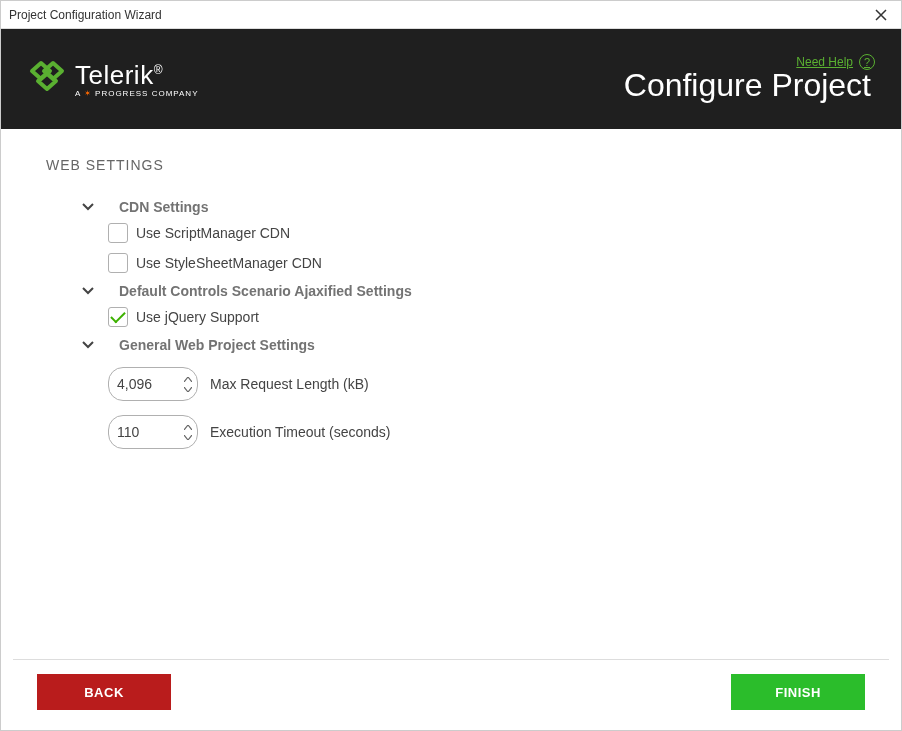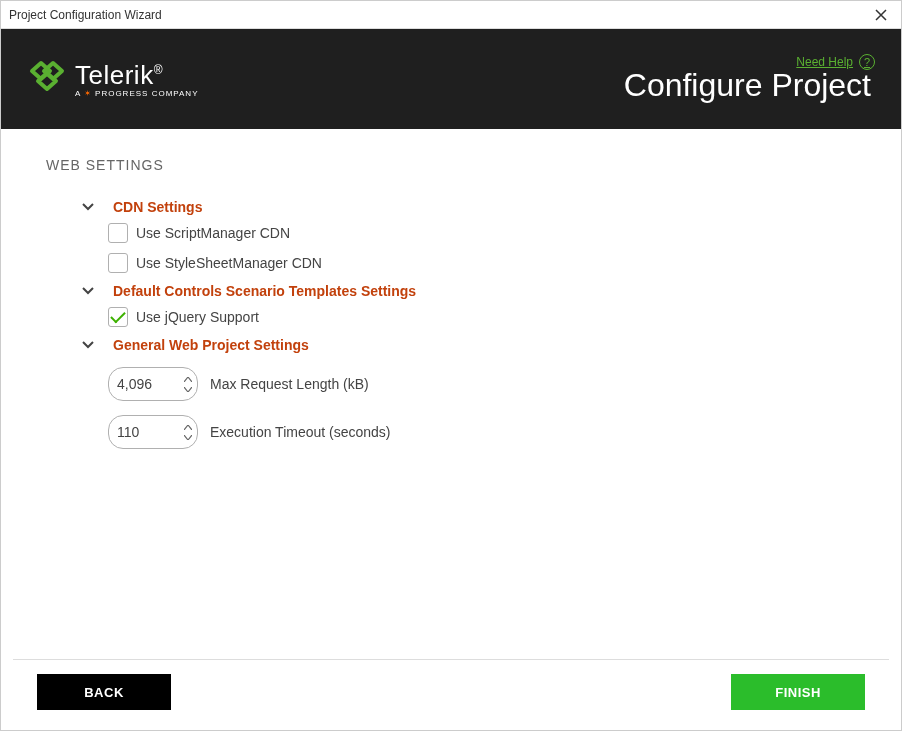--- a/index.html
+++ b/index.html
@@ -80,23 +80,23 @@
 .section-heading {
   color: #666;
   font-size: 14px;
   letter-spacing: 1px;
   margin-bottom: 26px;
 }
 .group { margin-left: 34px; margin-bottom: 8px; }
 .group-header {
   display: flex;
   align-items: center;
-  gap: 17px;
-  font-size: 14px;
-  color: #c2410c;
+  gap: 23px;
+  font-size: 14px;
+  color: #737373;
   font-weight: bold;
   margin-bottom: 8px;
   cursor: pointer;
 }
 .chevron {
   width: 16px;
   display: inline-flex;
   justify-content: center;
 }
 .group-body { margin-left: 28px; }
@@ -173,21 +173,21 @@
   display: inline-flex;
   align-items: center;
   justify-content: center;
   font-size: 13px;
   font-weight: bold;
   letter-spacing: 0.5px;
   color: #fff;
   border: none;
   cursor: pointer;
 }
-.btn-back { background: #000000; }
+.btn-back { background: #b91c1c; }
 .btn-finish { background: #2bbd2b; }
 </style>
 </head>
 <body>
 
 <div class="titlebar">
   <span>Project Configuration Wizard</span>
   <span class="titlebar-spacer"></span>
   <span class="close-btn">
     <svg width="12" height="12" viewBox="0 0 12 12">
@@ -245,21 +245,21 @@
     </div>
   </div>
 
   <div class="group">
     <div class="group-header">
       <span class="chevron">
         <svg width="12" height="8" viewBox="0 0 12 8">
             <path d="M1 1 L6 6 L11 1" stroke="#444" stroke-width="2" fill="none"></path>
           </svg>
       </span>
-      <span>Default Controls Scenario Templates Settings</span>
+      <span>Default Controls Scenario Ajaxified Settings</span>
     </div>
     <div class="group-body">
       <div class="checkbox-row">
         <span class="checkbox checked"></span>
         <span>Use jQuery Support</span>
       </div>
     </div>
   </div>
 
   <div class="group">

